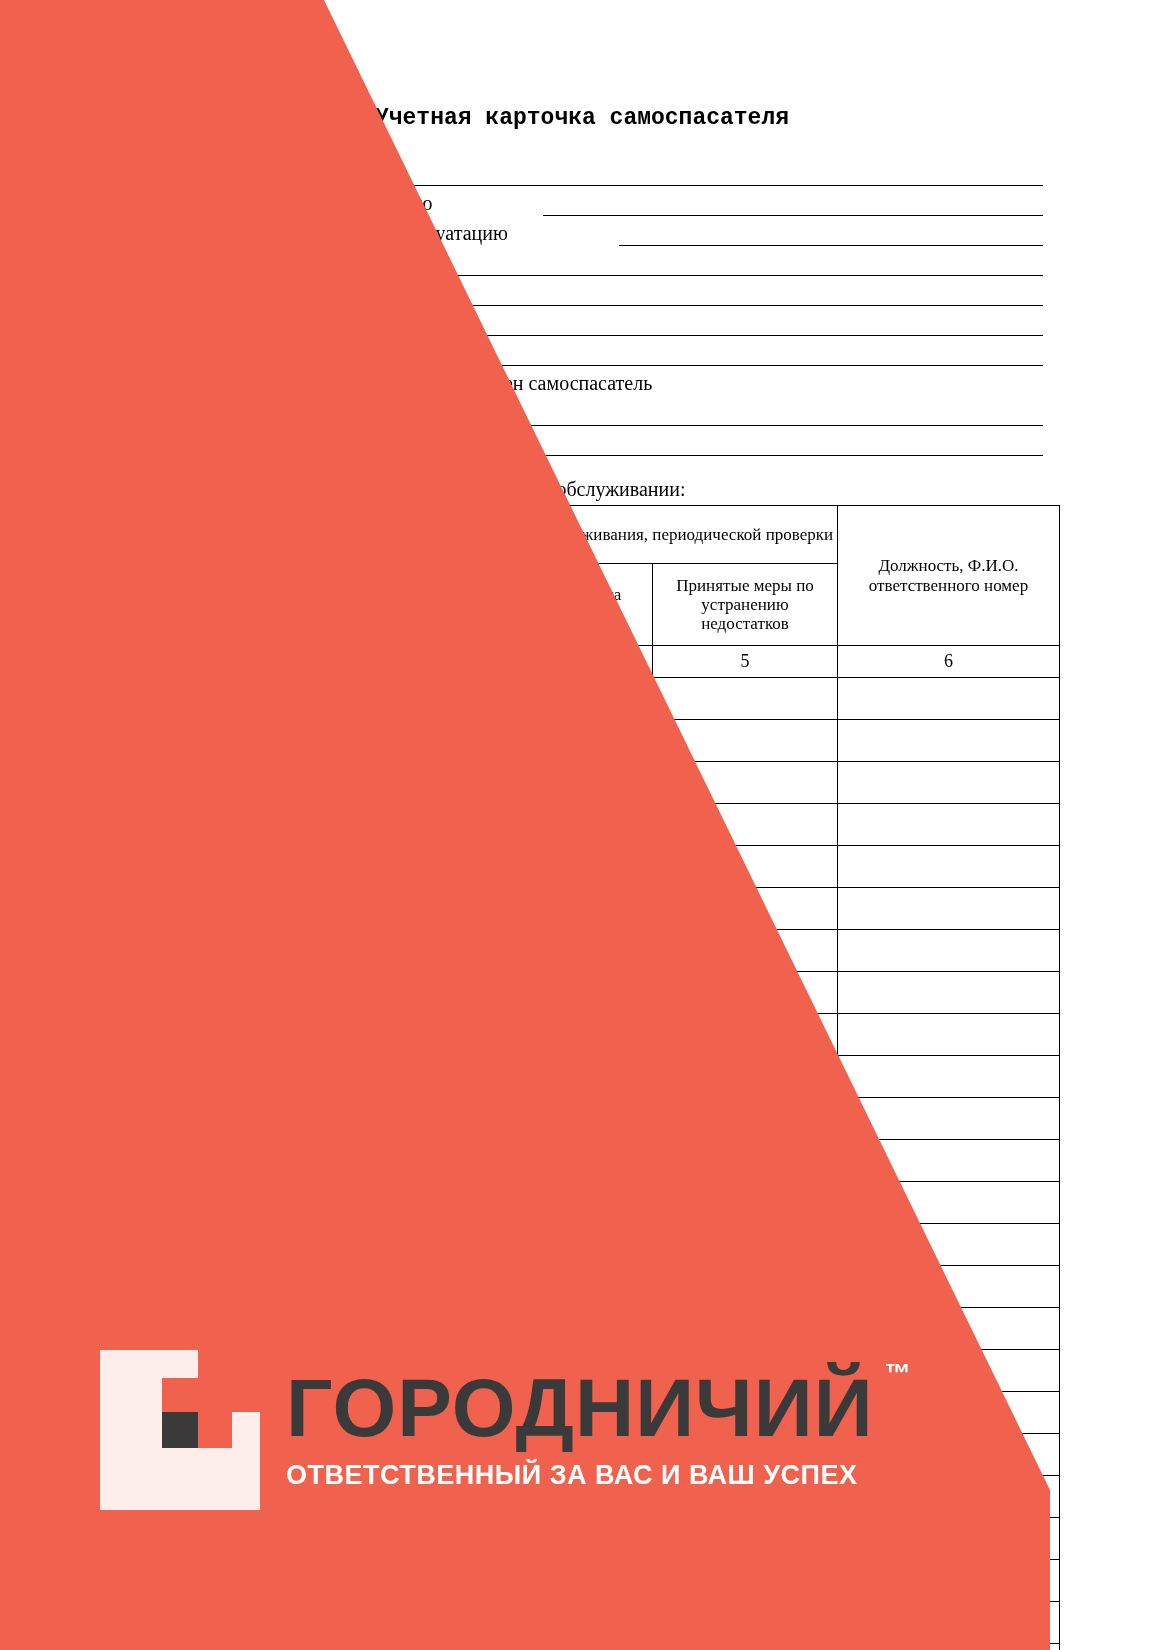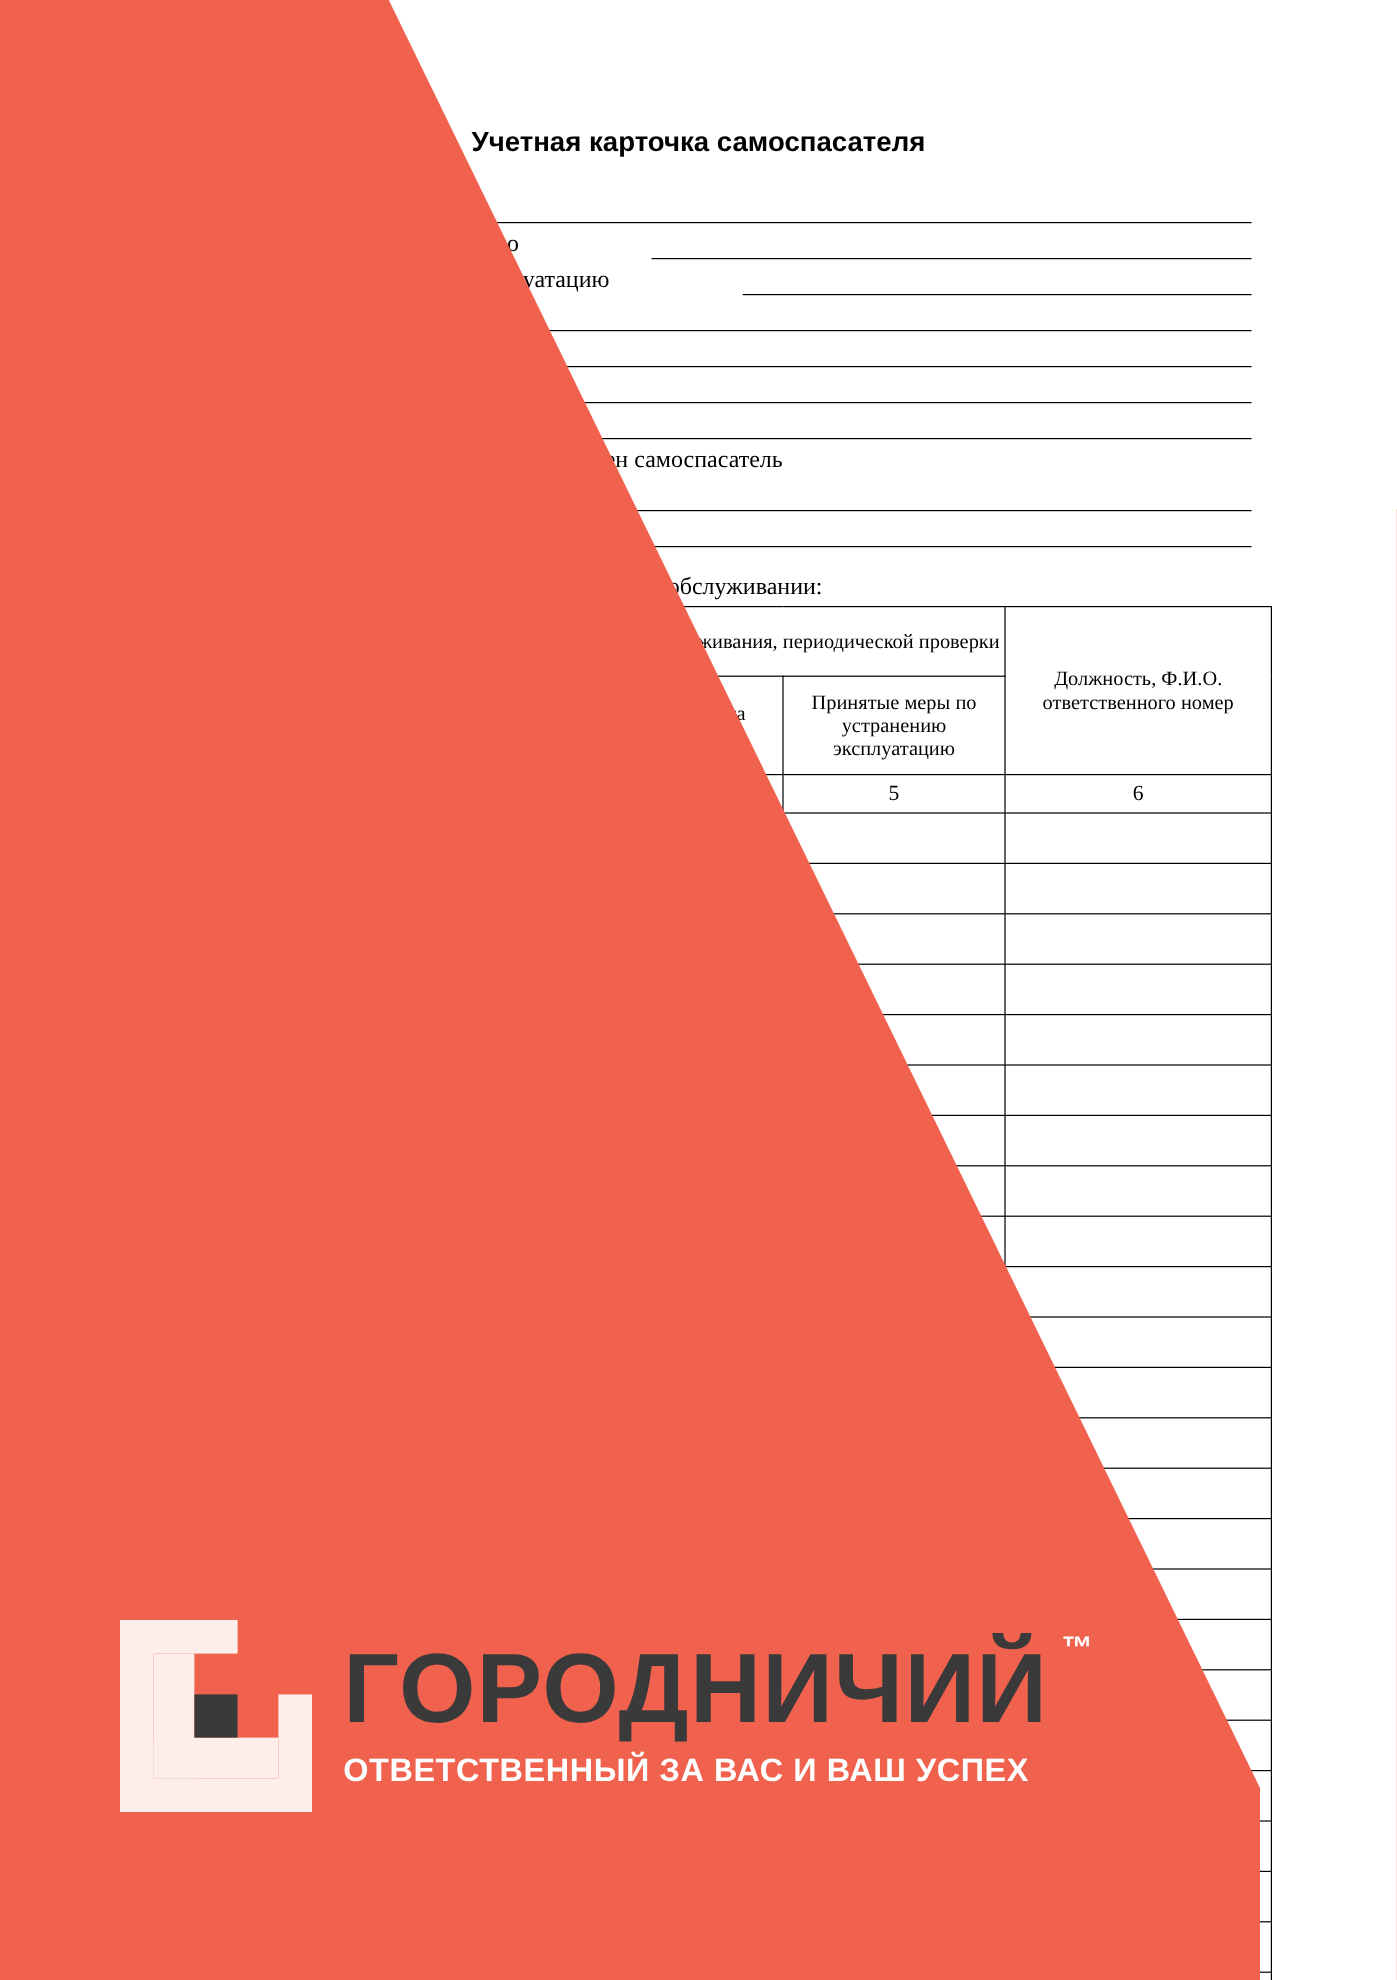--- a/index.html
+++ b/index.html
@@ -24,21 +24,21 @@
   }
 
   #doc-title {
     position: absolute;
     top: 105px;
     left: 0;
     width: 1164px;
     text-align: center;
     font-size: 23px;
     font-weight: bold;
-    font-family: Liberation Sans, sans-serif;
+    font-family: Liberation Mono, monospace;
   }
 
   
   #fields {
     position: absolute;
     top: 160px;
     left: 118px;
     width: 925px;
   }
   .field-row {
@@ -275,21 +275,21 @@
       <tr class="hdr-group">
         <th colspan="2">Дата</th>
         <th colspan="3">Результаты технического обслуживания, периодической проверки</th>
         <th rowspan="2">Должность, Ф.И.О. ответственного номер</th>
       </tr>
       <tr class="hdr-sub">
         <th>проведения проверки, технического обслуживания</th>
         <th>следующей проверки, технического обслуживания</th>
         <th>Внешний вид</th>
         <th>Состояние места размещения</th>
-        <th>Принятые меры по устранению эксплуатацию</th>
+        <th>Принятые меры по устранению недостатков</th>
       </tr>
       <tr class="numrow">
         <td>1</td>
         <td>2</td>
         <td>3</td>
         <td>4</td>
         <td>5</td>
         <td>6</td>
       </tr>
     </thead>

